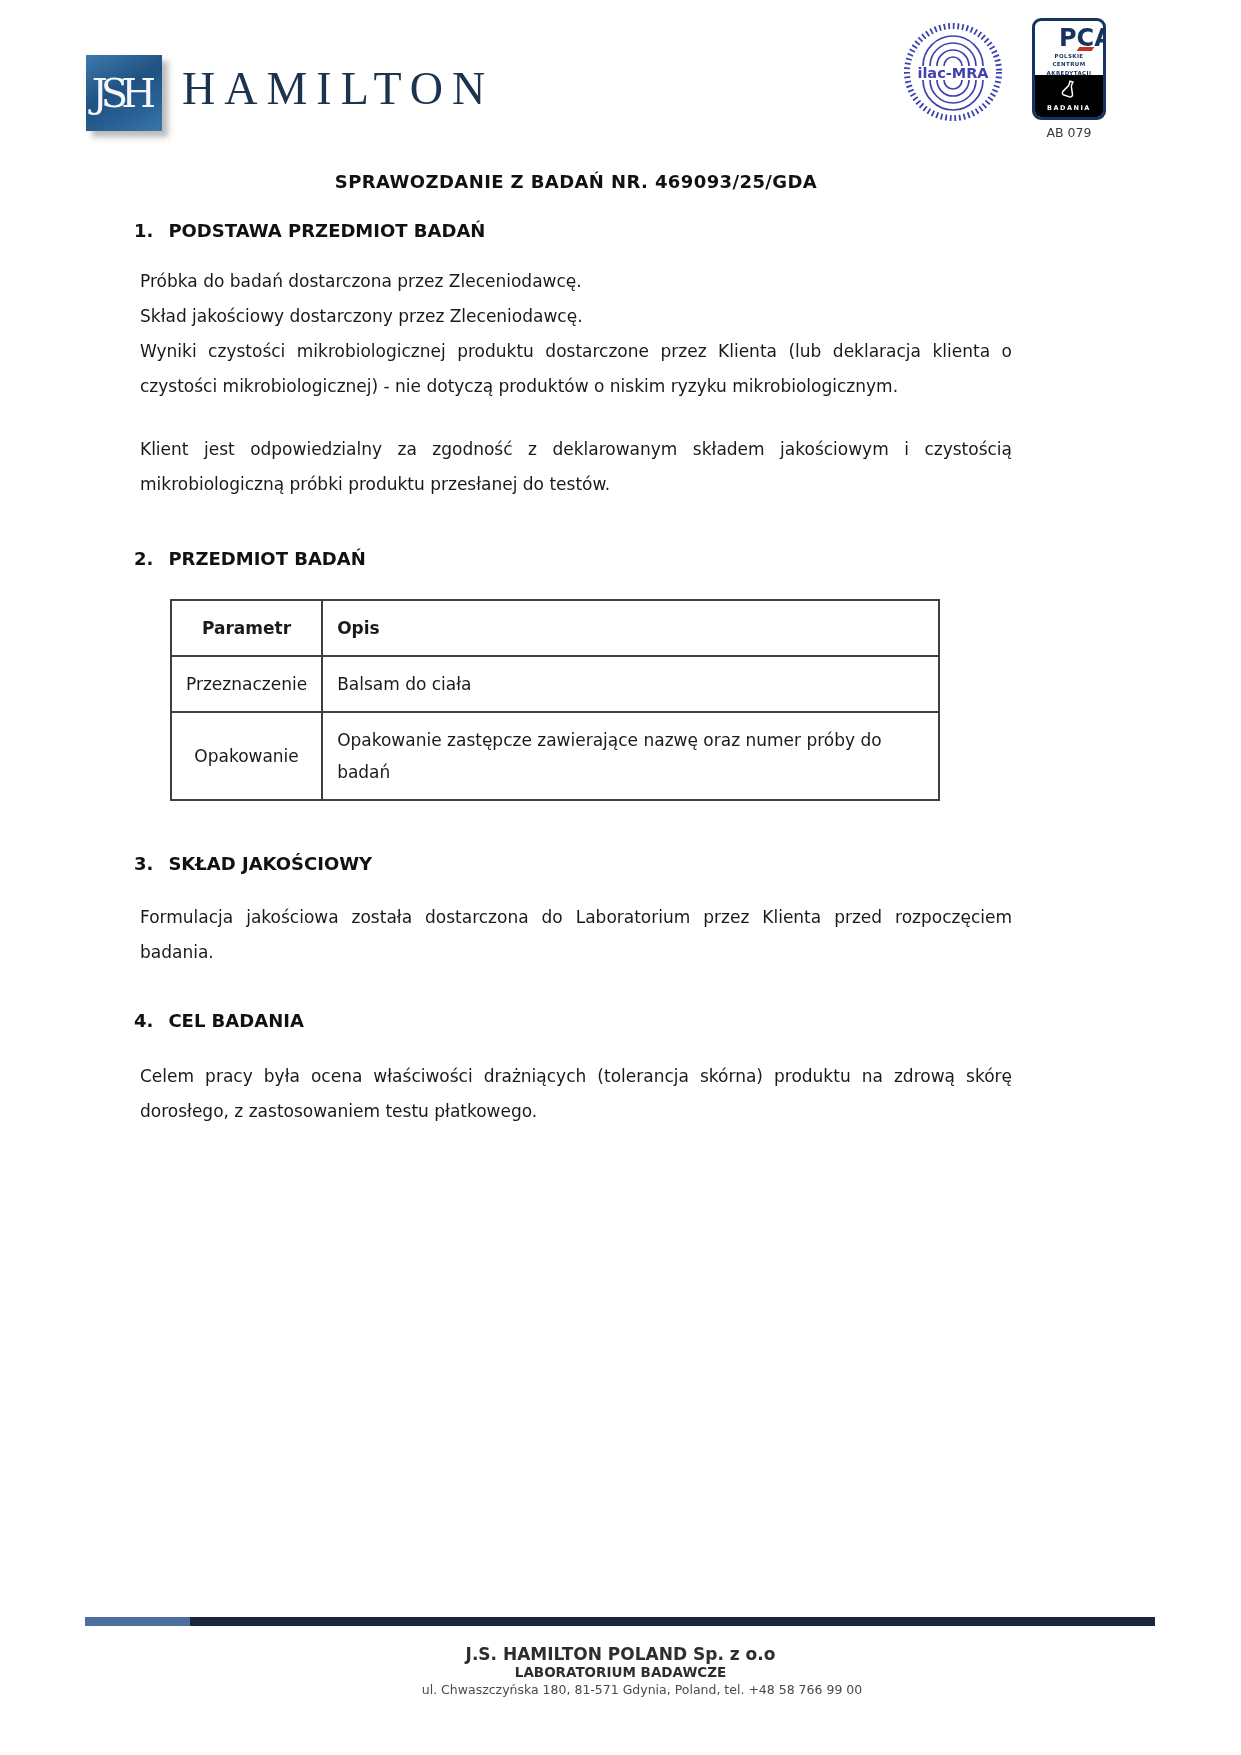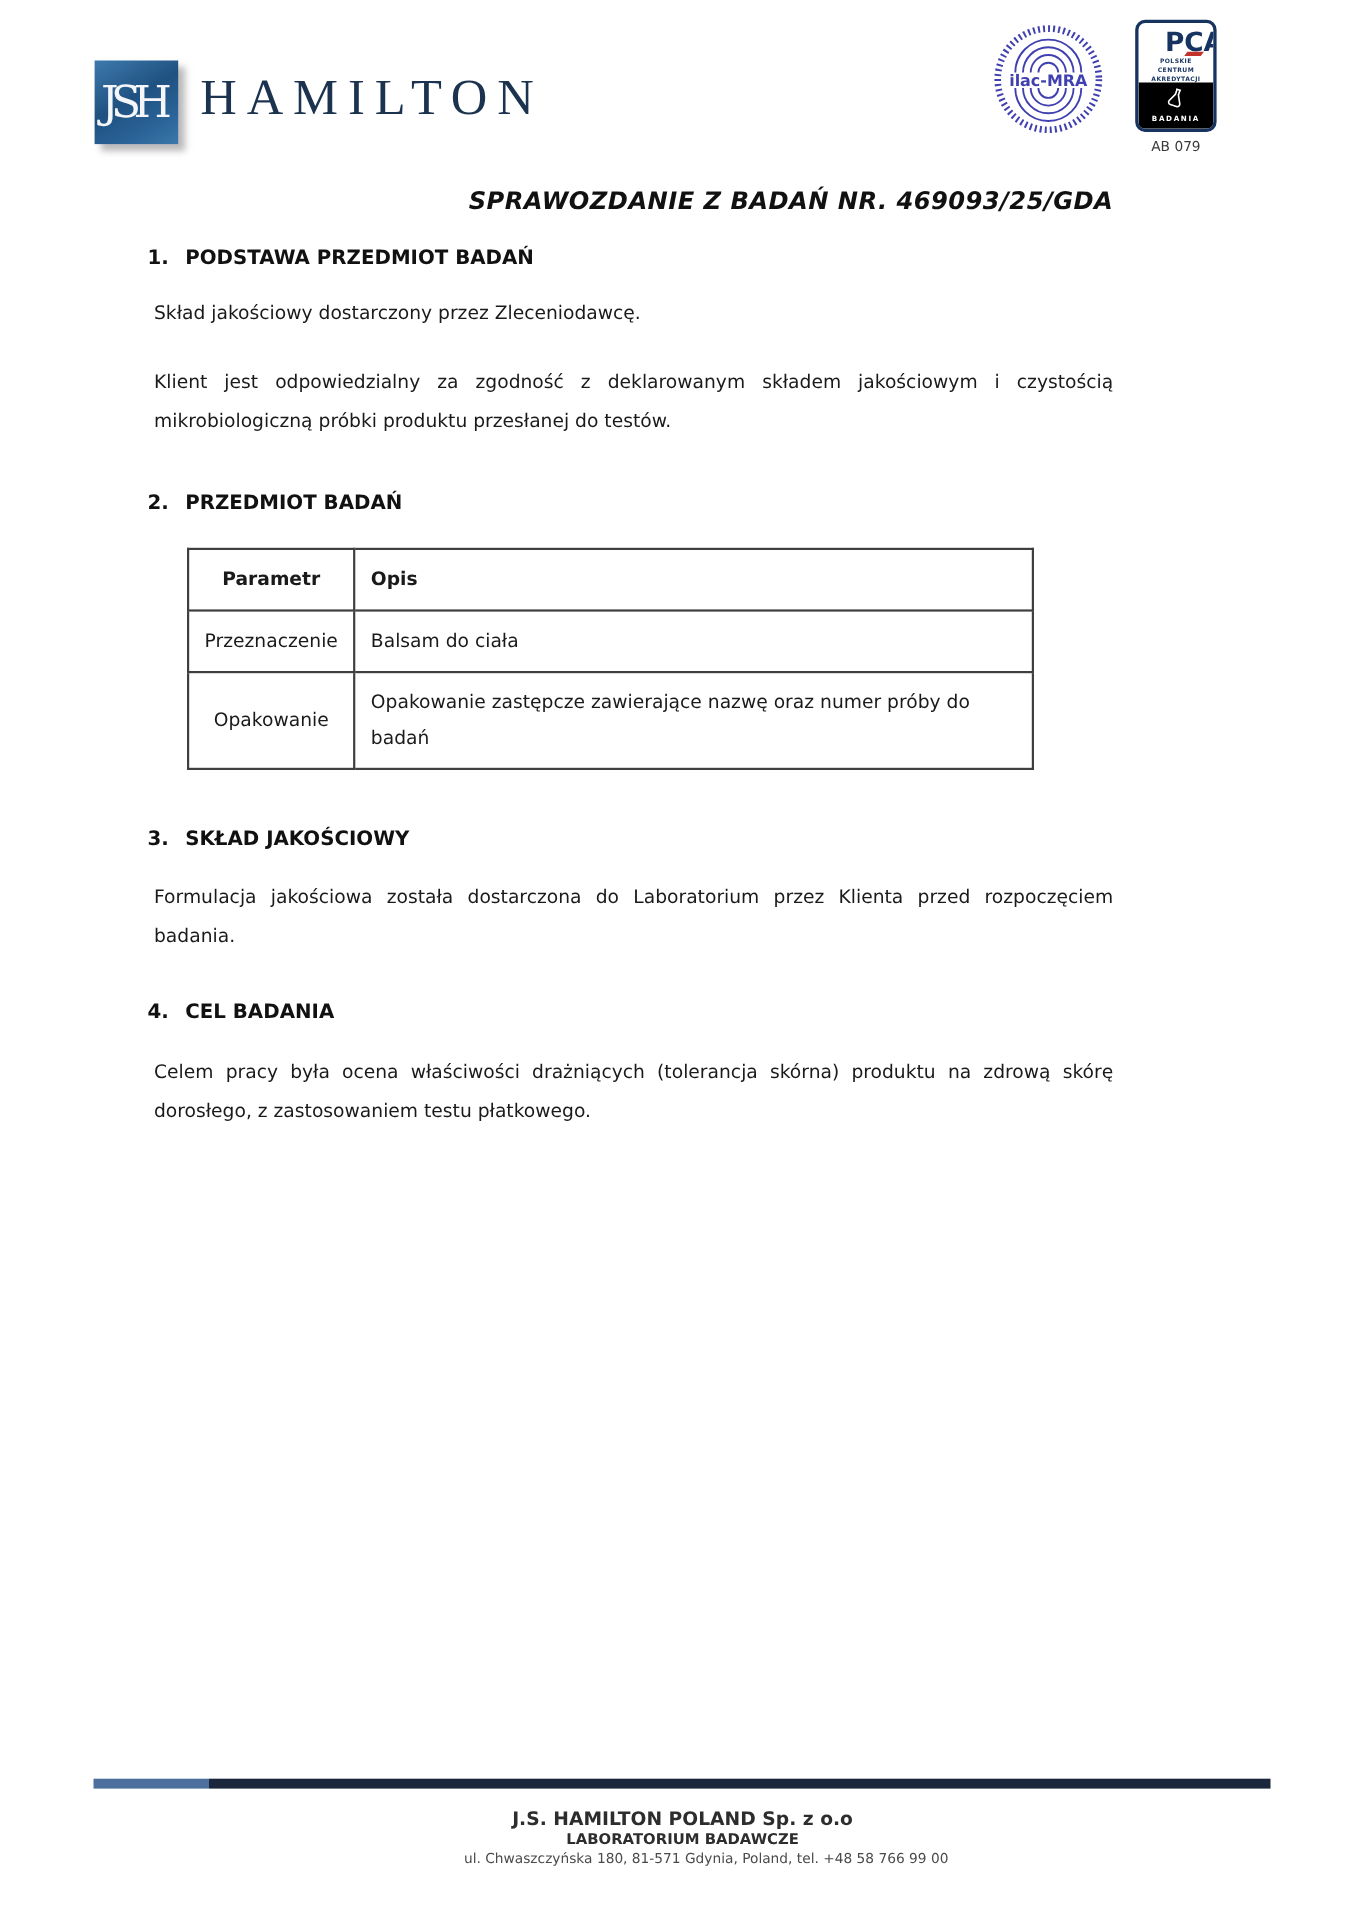--- a/index.html
+++ b/index.html
@@ -68,24 +68,23 @@
   .pca-number {
     position:absolute; left:1032px; top:125px; width:74px;
     text-align:center; font-size:12.5px; color:#3a3a3a;
   }
 
   
   .content { margin-left:140px; width:872px; }
 
   .doc-title {
     margin-top:6px;
-    text-align:right;
-    font-size:22px; font-weight:bold; color:#111;
+    text-align:center;
+    font-size:18px; font-weight:bold; color:#111;
     letter-spacing:.4px;
-    font-style:italic;
   }
 
   .sec-heading {
     display:flex; gap:15px;
     margin-left:-6px; margin-top:28px;
     font-size:18px; font-weight:bold; color:#111;
   }
 
   p.line, p.para {
     font-size:17px; line-height:35px; color:#1a1a1a;
@@ -187,21 +186,23 @@
 
   <div class="content">
 
     <div class="doc-title">SPRAWOZDANIE Z BADAŃ NR. 469093/25/GDA</div>
 
     <div class="sec-heading">
       <span>1.</span>
       <span>PODSTAWA PRZEDMIOT BADAŃ</span>
     </div>
     <div class="s1-body">
+      <p class="line">Próbka do badań dostarczona przez Zleceniodawcę.</p>
       <p class="line">Skład jakościowy dostarczony przez Zleceniodawcę.</p>
+      <p class="para">Wyniki czystości mikrobiologicznej produktu dostarczone przez Klienta (lub deklaracja klienta o czystości mikrobiologicznej) - nie dotyczą produktów o niskim ryzyku mikrobiologicznym.</p>
       <p class="para gap-para">Klient jest odpowiedzialny za zgodność z deklarowanym składem jakościowym i czystością mikrobiologiczną próbki produktu przesłanej do testów.</p>
     </div>
 
     <div class="sec-heading mt-s2">
       <span>2.</span>
       <span>PRZEDMIOT BADAŃ</span>
     </div>
 
     <table class="spec-table">
       <tbody>

